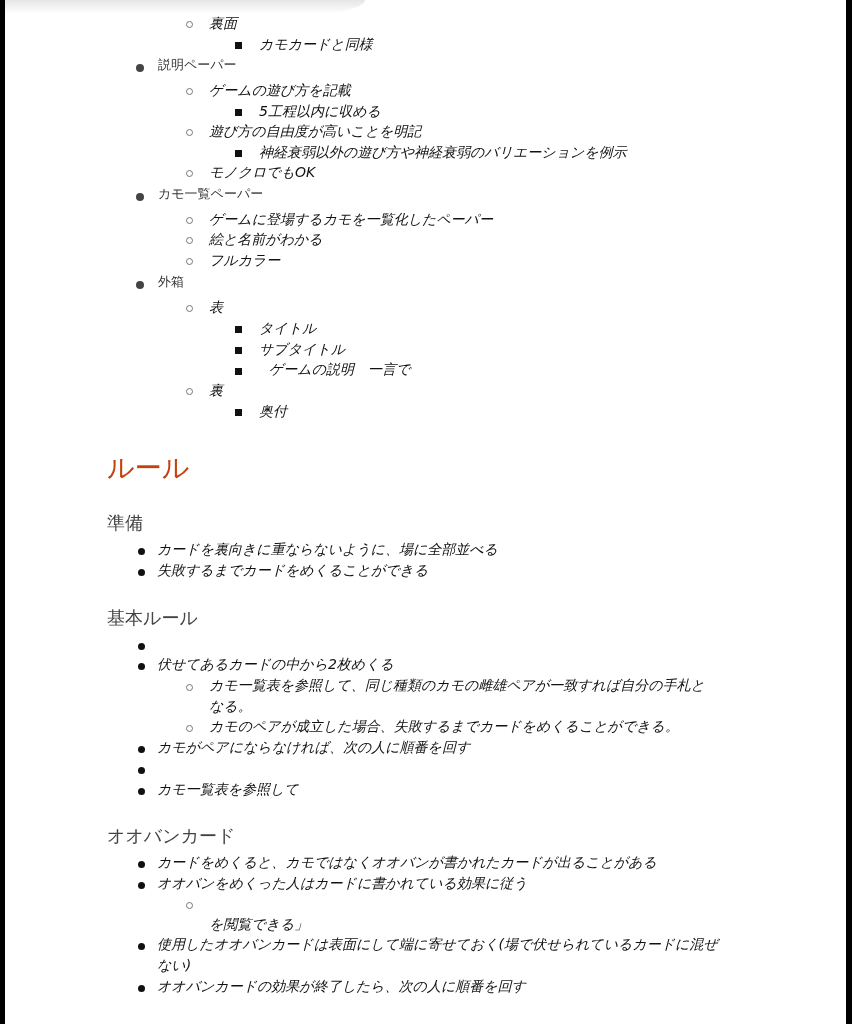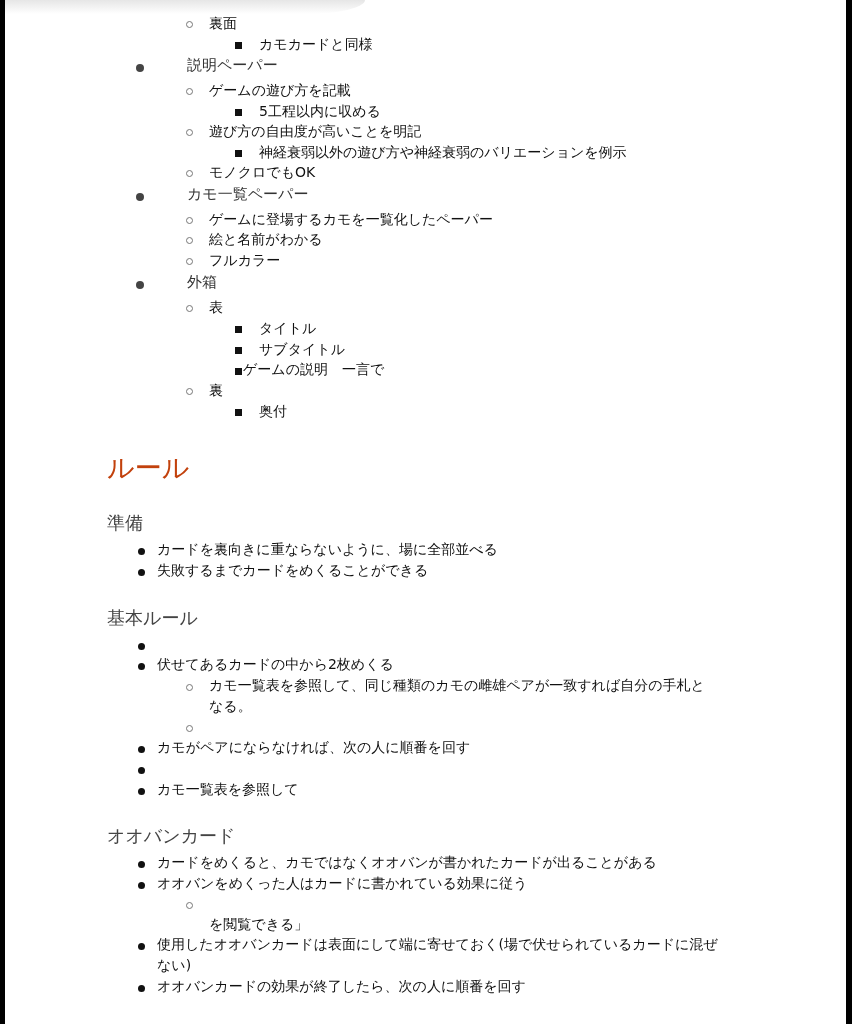--- a/index.html
+++ b/index.html
@@ -12,22 +12,22 @@
   .page {
     position: absolute; left: 5px; top: 0; width: 841px; height: 1024px;
     background: #fff; color: #111;
   }
   .topfade {
     position: absolute; left: 0; top: 0; width: 360px; height: 14px;
     background: linear-gradient(#e6e6e6, #fff);
     border-bottom-right-radius: 60px 14px;
   }
   .ln { position: absolute; white-space: nowrap; }
-  .t { font-size: 14px; color: #111; }
-  .h1list { font-size: 15px; color: #333; margin-left: 29px; }
+  .t { font-size: 14px; color: #111; font-style: italic; }
+  .h1list { font-size: 13px; color: #333; }
   .h1 { font-size: 27px; color: #c2410c; }
   .h2 { font-size: 18px; color: #444; }
   .b { position: absolute; }
   .disc { width: 7px; height: 7px; border-radius: 50%; background: #111; }
   .discbig { width: 8px; height: 8px; border-radius: 50%; background: #444; }
   .circ { width: 5px; height: 5px; border-radius: 50%; border: 1px solid #777; }
   .sq { width: 7px; height: 7px; background: #111; }
 </style>
 </head>
 <body>
@@ -78,21 +78,21 @@
     <span class="b circ" style="left:181px;top:305px"></span>
     <span class="ln t" style="left:204px;top:299px">表</span>
 
     <span class="b sq" style="left:230px;top:326px"></span>
     <span class="ln t" style="left:254px;top:320px">タイトル</span>
 
     <span class="b sq" style="left:230px;top:347px"></span>
     <span class="ln t" style="left:254px;top:341px">サブタイトル</span>
 
     <span class="b sq" style="left:230px;top:368px"></span>
-    <span class="ln t" style="left:238px;top:361px">ゲームの説明　一言で</span>
+    <span class="ln t" style="left:264px;top:361px">ゲームの説明　一言で</span>
 
     <span class="b circ" style="left:181px;top:388px"></span>
     <span class="ln t" style="left:204px;top:382px">裏</span>
 
     <span class="b sq" style="left:230px;top:409px"></span>
     <span class="ln t" style="left:254px;top:403px">奥付</span>
   </div>
 
   <span class="ln h1" style="left:102px;top:450px">ルール</span>
 
@@ -103,20 +103,21 @@
   <span class="ln t" style="left:152px;top:562px">失敗するまでカードをめくることができる</span>
 
   <span class="ln h2" style="left:102px;top:606px">基本ルール</span>
   <span class="b disc" style="left:133px;top:643px"></span>
   <span class="b disc" style="left:133px;top:663px"></span>
   <span class="ln t" style="left:152px;top:656px">伏せてあるカードの中から2枚めくる</span>
   <span class="b circ" style="left:181px;top:684px"></span>
   <span class="ln t" style="left:204px;top:677px">カモ一覧表を参照して、同じ種類のカモの雌雄ペアが一致すれば自分の手札と</span>
   <span class="ln t" style="left:204px;top:698px">なる。</span>
   <span class="b circ" style="left:181px;top:725px"></span>
+  <span class="ln t" style="left:204px;top:718px">カモのペアが成立した場合、失敗するまでカードをめくることができる。</span>
   <span class="b disc" style="left:133px;top:746px"></span>
   <span class="ln t" style="left:152px;top:739px">カモがペアにならなければ、次の人に順番を回す</span>
   <span class="b disc" style="left:133px;top:767px"></span>
   <span class="b disc" style="left:133px;top:788px"></span>
   <span class="ln t" style="left:152px;top:781px">カモ一覧表を参照して</span>
 
   <span class="ln h2" style="left:102px;top:824px">オオバンカード</span>
   <span class="b disc" style="left:133px;top:861px"></span>
   <span class="ln t" style="left:152px;top:854px">カードをめくると、カモではなくオオバンが書かれたカードが出ることがある</span>
   <span class="b disc" style="left:133px;top:882px"></span>

